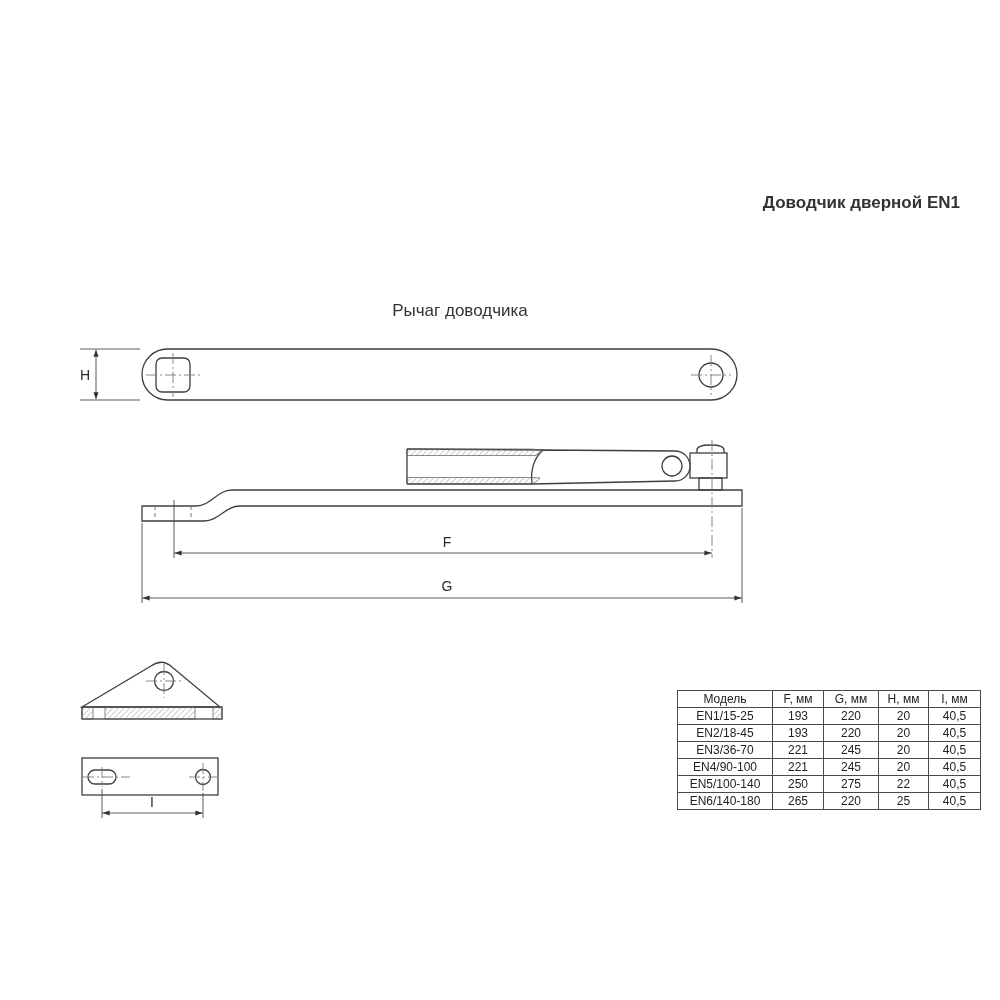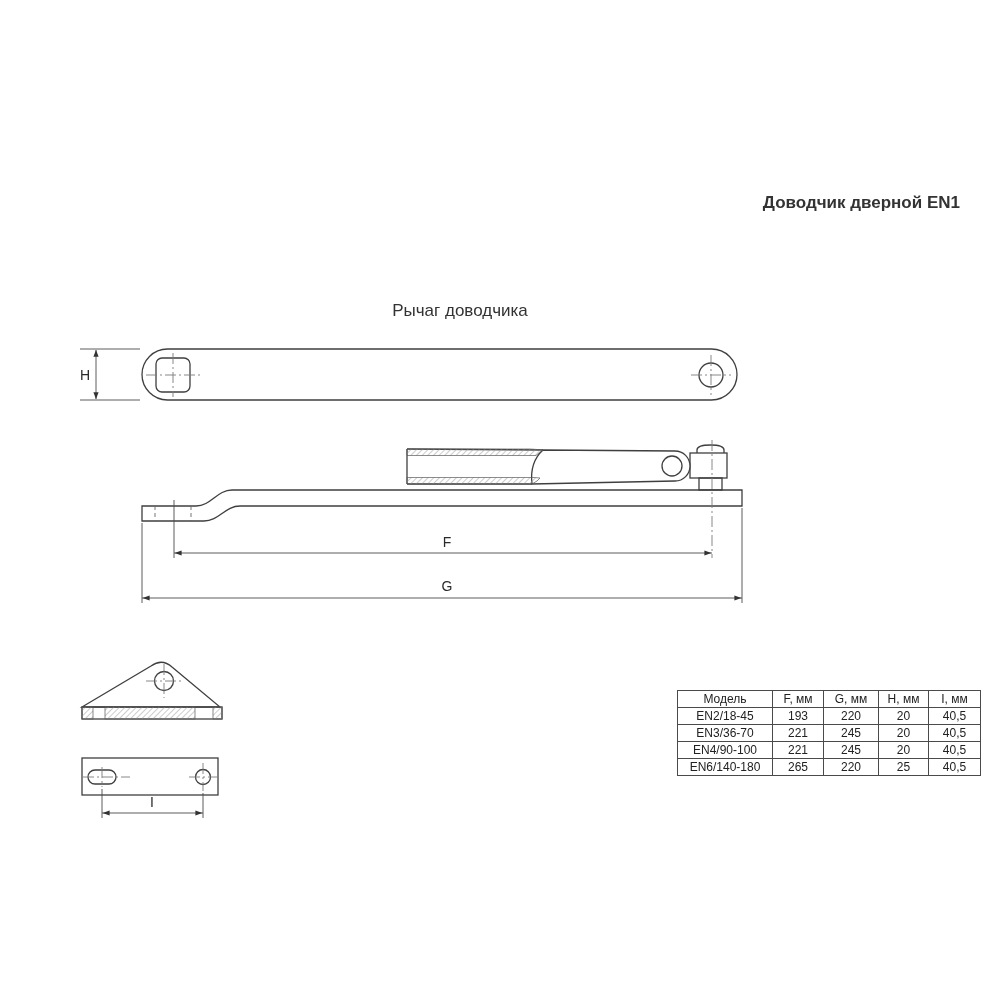--- a/index.html
+++ b/index.html
@@ -129,20 +129,27 @@
       <tr>
           <th>Модель</th>
           <th>F, мм</th>
           <th>G, мм</th>
           <th>H, мм</th>
           <th>I, мм</th>
         </tr>
     </thead>
     <tbody>
         <tr>
+          <td>EN1/15-25</td>
+          <td>193</td>
+          <td>220</td>
+          <td>20</td>
+          <td>40,5</td>
+        </tr>
+        <tr>
           <td>EN2/18-45</td>
           <td>193</td>
           <td>220</td>
           <td>20</td>
           <td>40,5</td>
         </tr>
         <tr>
           <td>EN3/36-70</td>
           <td>221</td>
           <td>245</td>
@@ -150,20 +157,27 @@
           <td>40,5</td>
         </tr>
         <tr>
           <td>EN4/90-100</td>
           <td>221</td>
           <td>245</td>
           <td>20</td>
           <td>40,5</td>
         </tr>
         <tr>
+          <td>EN5/100-140</td>
+          <td>250</td>
+          <td>275</td>
+          <td>22</td>
+          <td>40,5</td>
+        </tr>
+        <tr>
           <td>EN6/140-180</td>
           <td>265</td>
           <td>220</td>
           <td>25</td>
           <td>40,5</td>
         </tr>
       </tbody>
   </table>
 
 </div>

